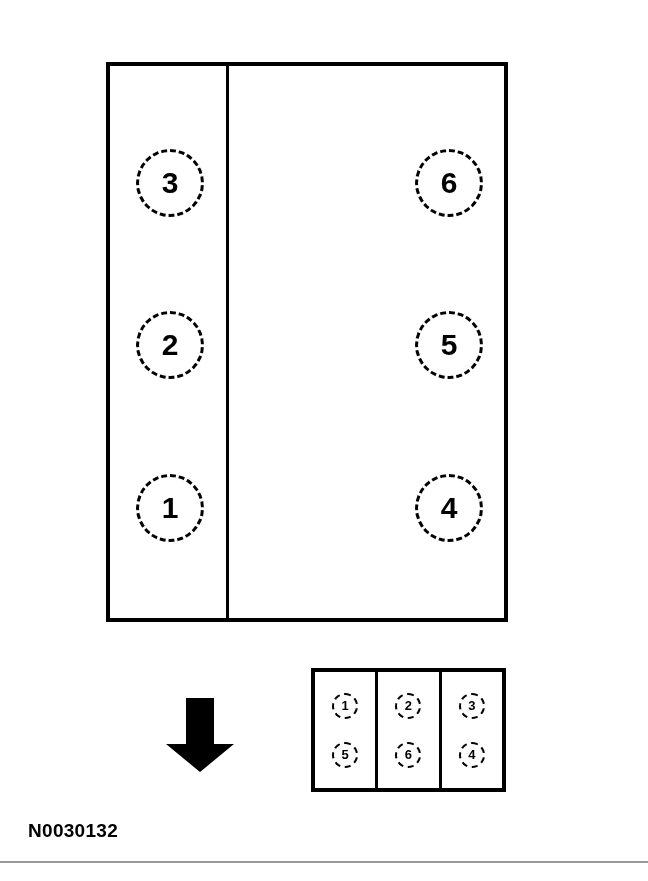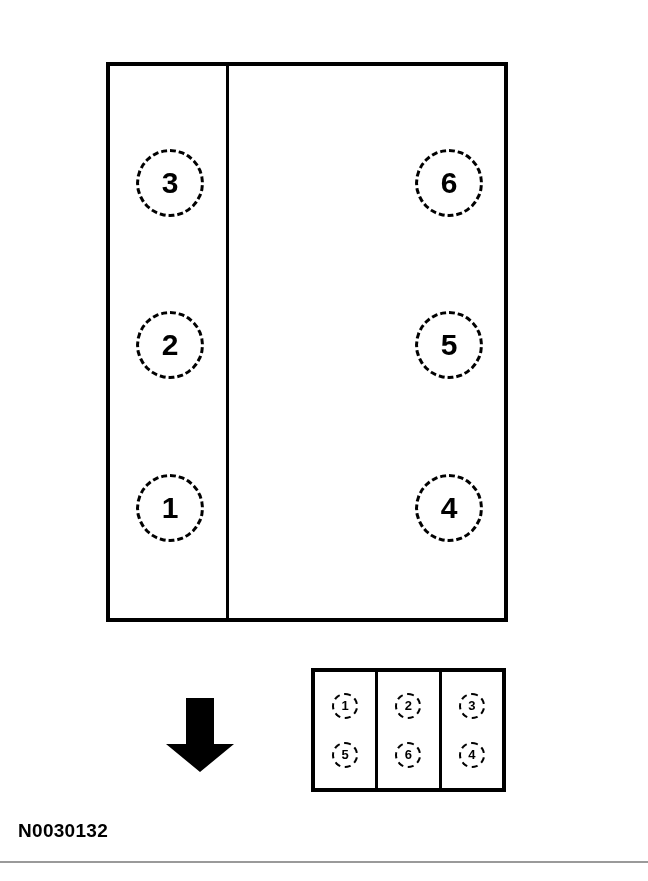--- a/index.html
+++ b/index.html
@@ -123,21 +123,21 @@
     font-family: "Liberation Sans", sans-serif;
     font-size: 13px;
     font-weight: bold;
     color: #000000;
     line-height: 1;
   }
 
   
   .figure-caption {
     position: absolute;
-    left: 18px;
+    left: 28px;
     top: 820px;
     font-family: "Liberation Sans", sans-serif;
     font-size: 19px;
     font-weight: bold;
     color: #000000;
     letter-spacing: 0.3px;
     white-space: nowrap;
   }
 
   

